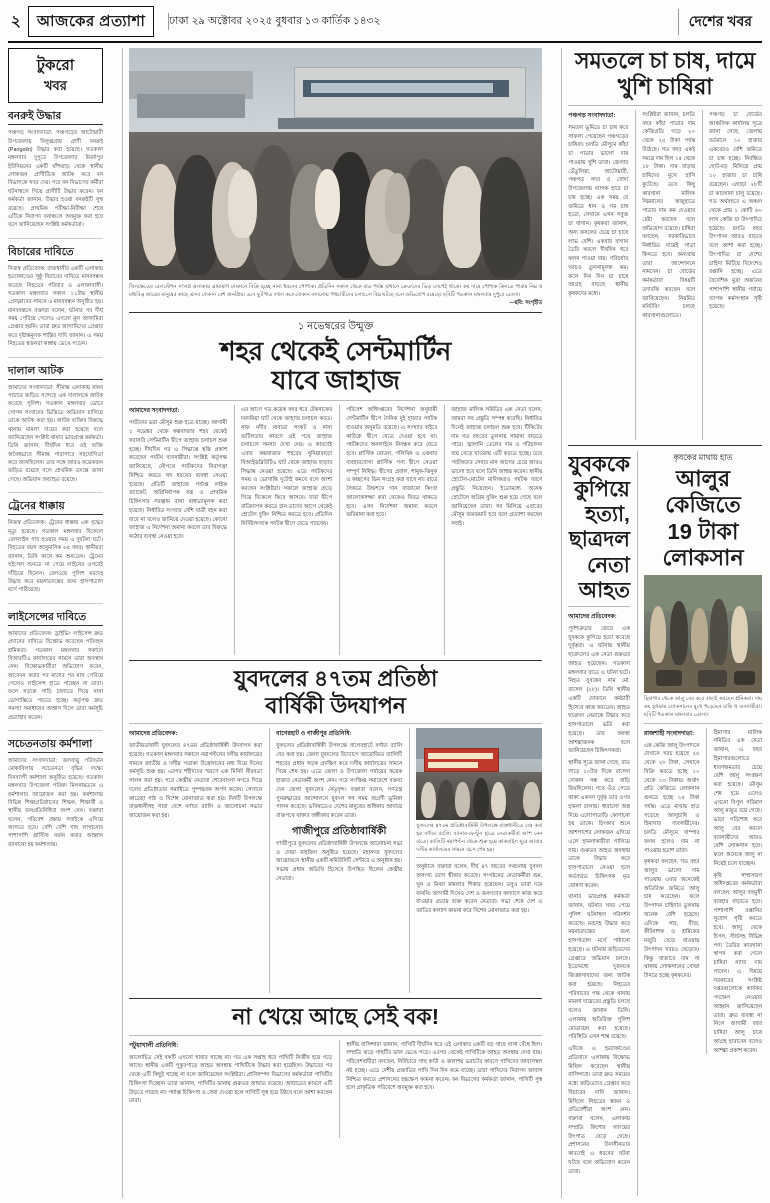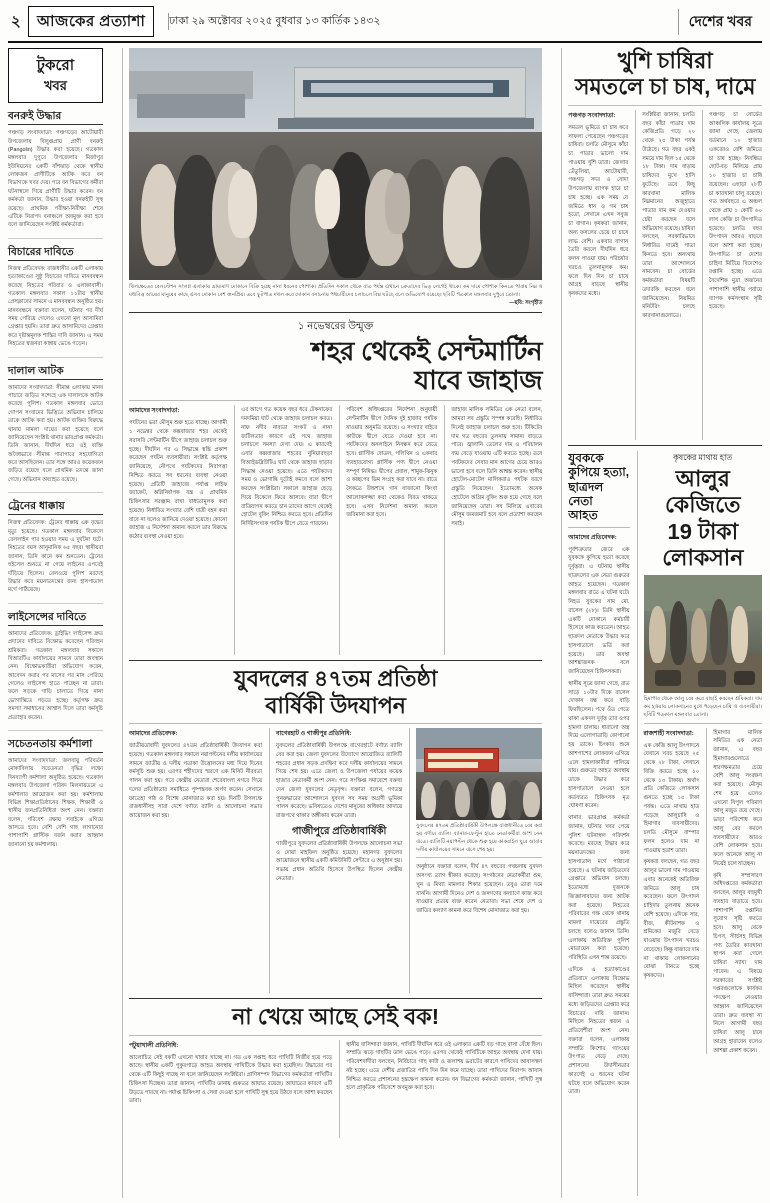--- a/index.html
+++ b/index.html
@@ -58,27 +58,27 @@
     font-size:10.5px; font-weight:bold; line-height:1.25;
     border-bottom:1px solid #333; padding-bottom:2px; margin-bottom:3px;
   }
   .sb-body { font-size:5.4px; line-height:1.55; text-align:justify; color:#333; }
   .sb-sep { border-top:1px solid #ccc; margin:6px 0; }
 
   
   .kicker { font-size:10px; text-align:center; margin-bottom:2px; }
   .hl-xl {
     font-size:26px; font-weight:bold; line-height:1.15;
-    text-align:right; letter-spacing:-.3px;
+    text-align:center; letter-spacing:-.3px;
   }
   .hl-lg {
     font-size:22px; font-weight:bold; line-height:1.2; text-align:center;
   }
   .hl-md {
-    font-size:12px; font-weight:bold; line-height:1.2; text-align:left;
+    font-size:21px; font-weight:bold; line-height:1.2; text-align:right;
   }
   .hl-tiny { font-size:10px; font-weight:bold; text-align:center; line-height:1.3;}
   .eyebrow { font-size:8px; text-align:center; margin-bottom:2px; }
 
   
   .byline { font-size:6px; font-weight:bold; margin-bottom:2px; }
   .body { font-size:5.4px; line-height:1.62; text-align:justify; color:#2a2a2a; }
   .caption { font-size:5.2px; line-height:1.5; text-align:justify; color:#333; }
   .caption-credit { font-size:5.2px; text-align:right; font-weight:bold; }
 
@@ -258,22 +258,22 @@
         </div>
         <div class="rule-l">
           <div class="body">স্থানীয় বাসিন্দারা জানান, পাখিটি দীর্ঘদিন ধরে ওই এলাকার একটি বড় গাছে বাসা বেঁধে ছিল। সম্প্রতি ঝড়ে গাছটির ডাল ভেঙে পড়ে। এরপর থেকেই পাখিটিকে আহত অবস্থায় দেখা যায়। পরিবেশবাদীরা বলছেন, নির্বিচারে গাছ কাটা ও জলাশয় ভরাটের কারণে পাখিদের আবাসস্থল নষ্ট হচ্ছে। এতে দেশীয় প্রজাতির পাখি দিন দিন কমে যাচ্ছে। তারা পাখিদের নিরাপদ আবাস নিশ্চিত করতে প্রশাসনের হস্তক্ষেপ কামনা করেন। বন বিভাগের কর্মকর্তা জানান, পাখিটি সুস্থ হলে প্রাকৃতিক পরিবেশে অবমুক্ত করা হবে।</div>
         </div>
       </div>
     </div>
 
     <div class="col rule-l" style="grid-column:6 / span 2;">
 
       <div>
+        <div class="hl-lg">সমতলে চা চাষ, দামে</div>
         <div class="hl-lg">খুশি চাষিরা</div>
-        <div class="hl-lg">সমতলে চা চাষ, দামে</div>
       </div>
       <div class="sep-thin"></div>
 
       <div style="display:grid;grid-template-columns:repeat(3,1fr);column-gap:7px;height:330px;overflow:hidden;">
         <div>
           <div class="byline">পঞ্চগড় সংবাদদাতা:</div>
           <div class="body">সমতল ভূমিতে চা চাষ করে সাফল্য পেয়েছেন পঞ্চগড়ের চাষিরা। চলতি মৌসুমে কাঁচা চা পাতার ভালো দাম পাওয়ায় খুশি তারা। জেলার তেঁতুলিয়া, আটোয়ারী, পঞ্চগড় সদর ও বোদা উপজেলায় ব্যাপক হারে চা চাষ হচ্ছে। এক সময় যে জমিতে ধান ও গম চাষ হতো, সেখানে এখন সবুজ চা বাগান। কৃষকরা জানান, অন্য ফসলের চেয়ে চা চাষে লাভ বেশি। একবার বাগান তৈরি করলে দীর্ঘদিন ধরে ফলন পাওয়া যায়। পরিচর্যার খরচও তুলনামূলক কম। ফলে দিন দিন চা চাষে আগ্রহ বাড়ছে স্থানীয় কৃষকদের মধ্যে।</div>
         </div>
         <div class="rule-l">
           <div class="body">সংশ্লিষ্টরা জানান, চলতি বছর কাঁচা পাতার দাম কেজিপ্রতি গড়ে ২০ থেকে ২৫ টাকা পর্যন্ত উঠেছে। গত বছর একই সময়ে দাম ছিল ১৫ থেকে ১৮ টাকা। দাম বাড়ায় চাষিদের মুখে হাসি ফুটেছে। তবে কিছু কারখানা মালিক নিম্নমানের অজুহাতে পাতার দাম কম দেওয়ার চেষ্টা করছেন বলে অভিযোগ রয়েছে। চাষিরা বলছেন, সরকারিভাবে নির্ধারিত দামেই পাতা কিনতে হবে। অন্যথায় তারা আন্দোলনে নামবেন। চা বোর্ডের কর্মকর্তারা বিষয়টি তদারকি করছেন বলে জানিয়েছেন। নিয়মিত মনিটরিং চলছে কারখানাগুলোতে।</div>

